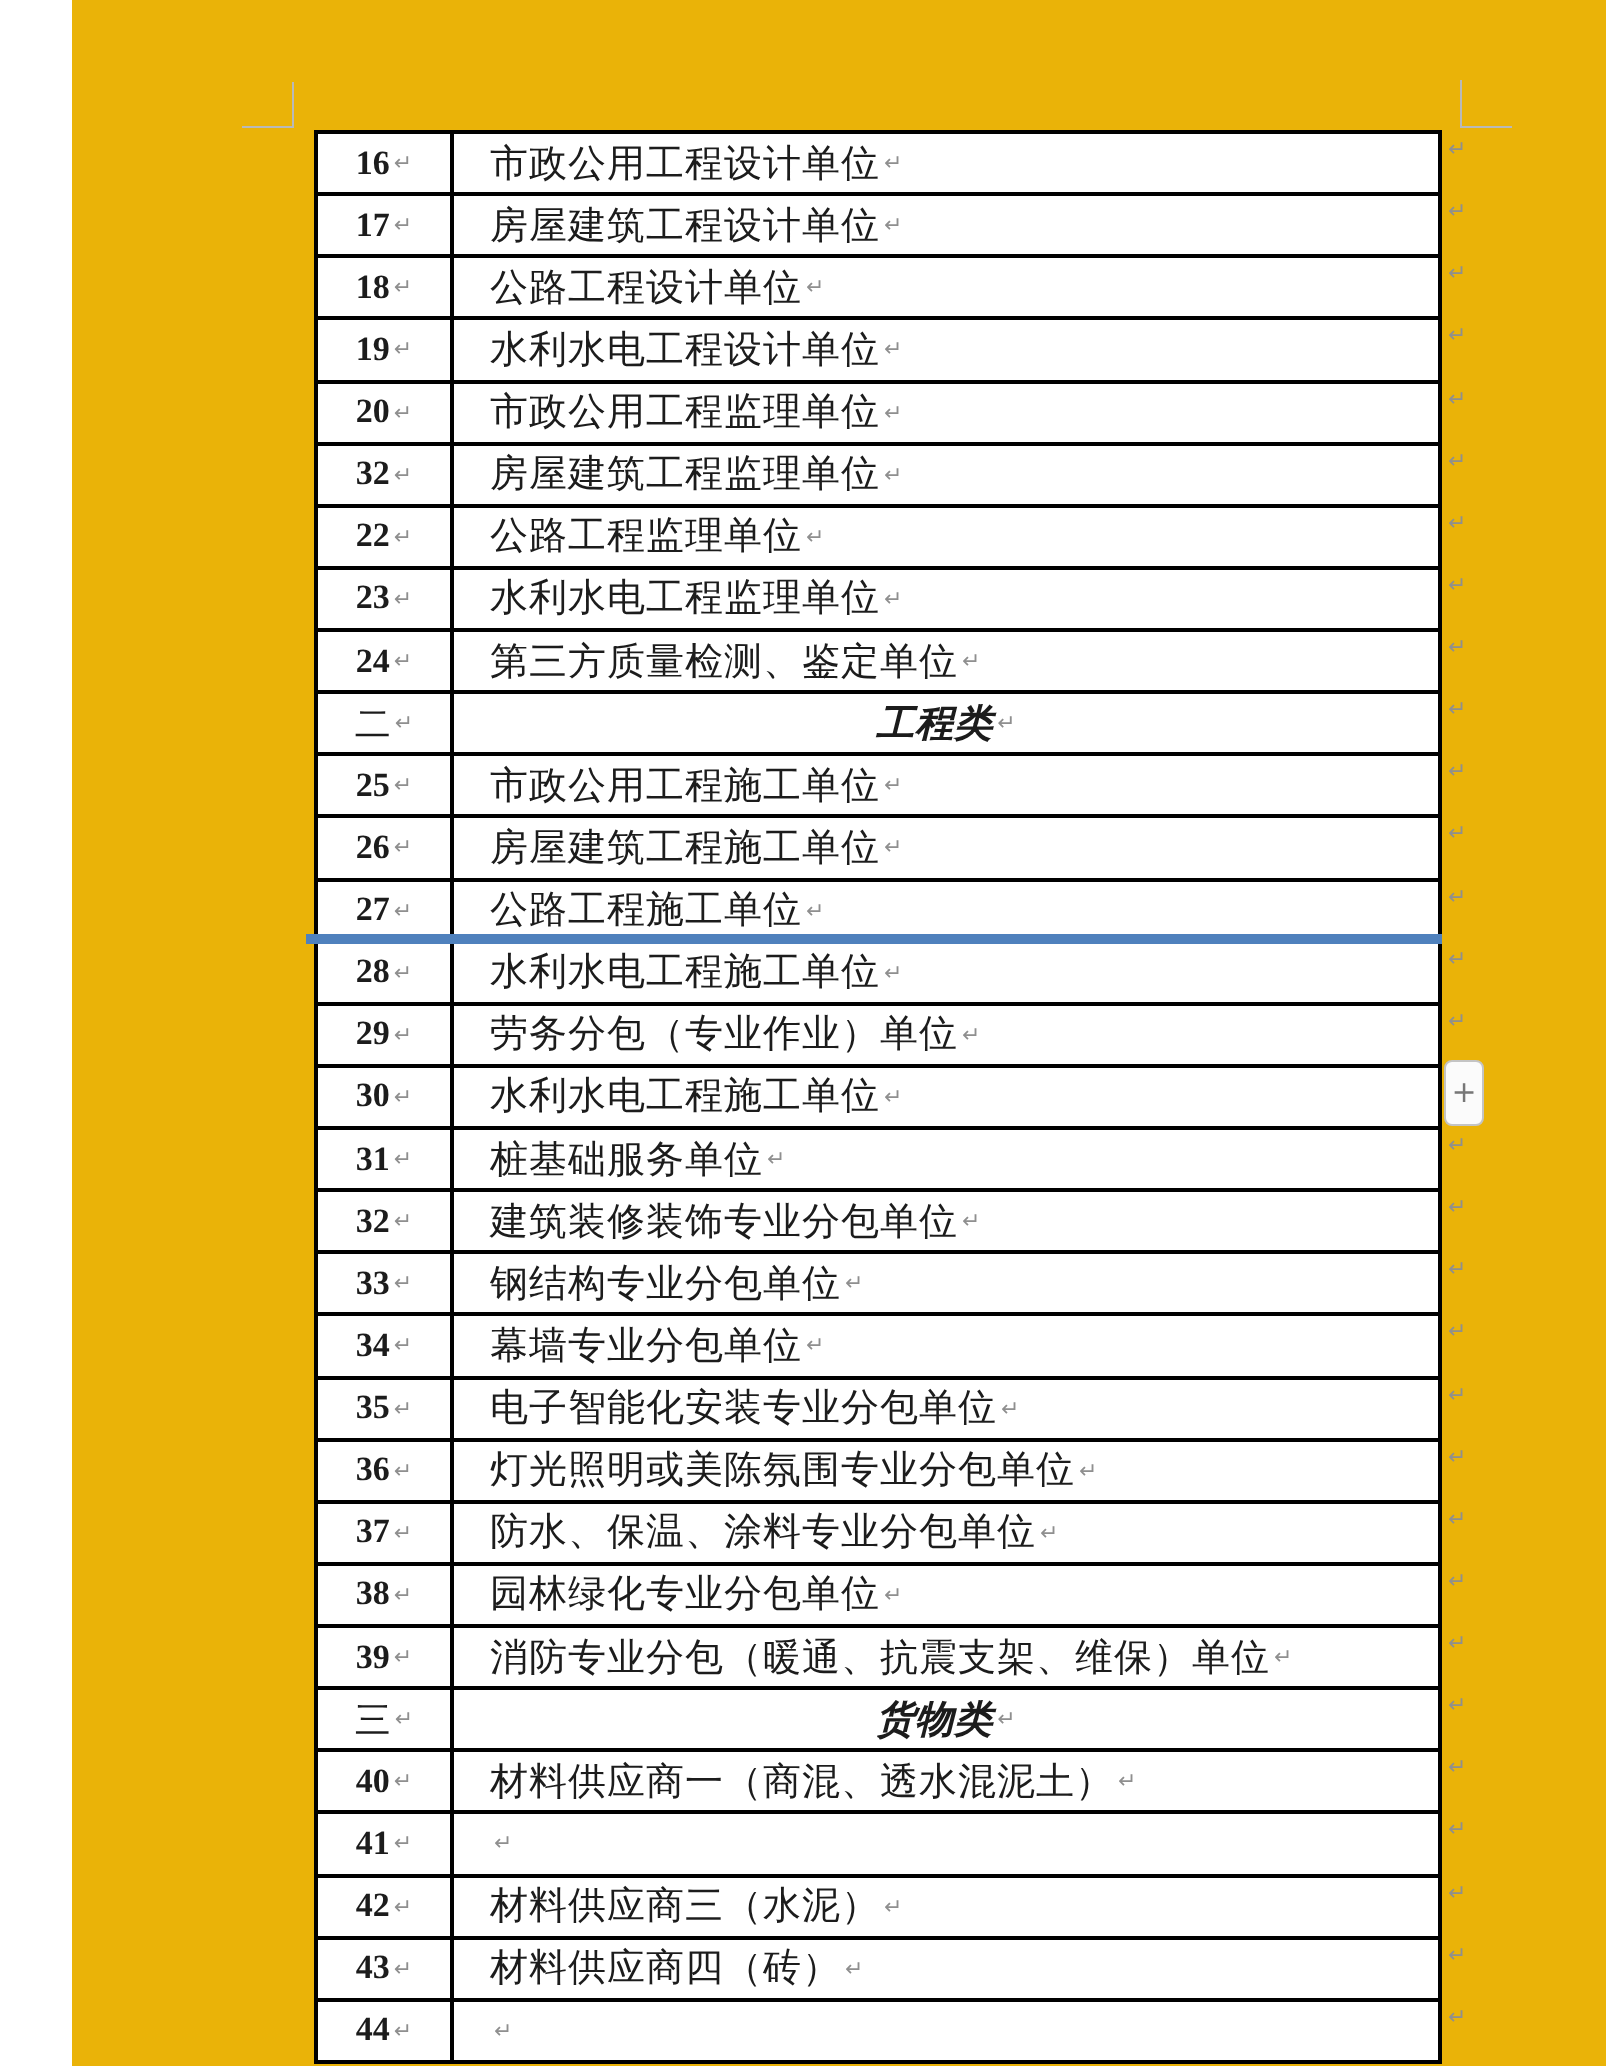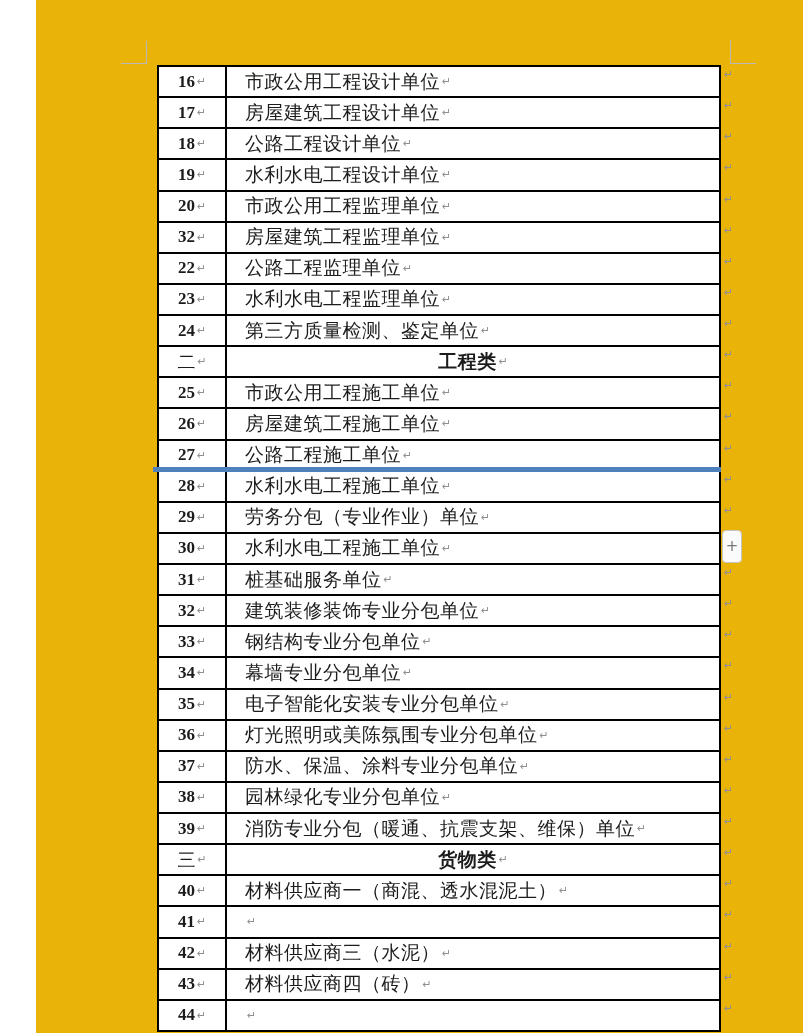--- a/index.html
+++ b/index.html
@@ -67,21 +67,21 @@
     font-weight:700;
     font-size:17px;
     color:#1c1c1c;
   }
   .label-text{
     font-size:19px;
     color:#1c1c1c;
     letter-spacing:0.5px;
   }
   .section .num-text{ font-weight:400; font-size:18px; }
-  .section .label-cell{ justify-content:center; padding-left:0; }
+  .section .label-cell{ justify-content:center; padding-left:0;font-style:italic; }
   .section .label-text{ font-weight:700; }
 
   .pmark{
     font-family:"DejaVu Sans",sans-serif;
     font-size:11px;
     color:var(--pmark-c);
     margin-left:2px;
     line-height:1;
     align-self:center;
   }

